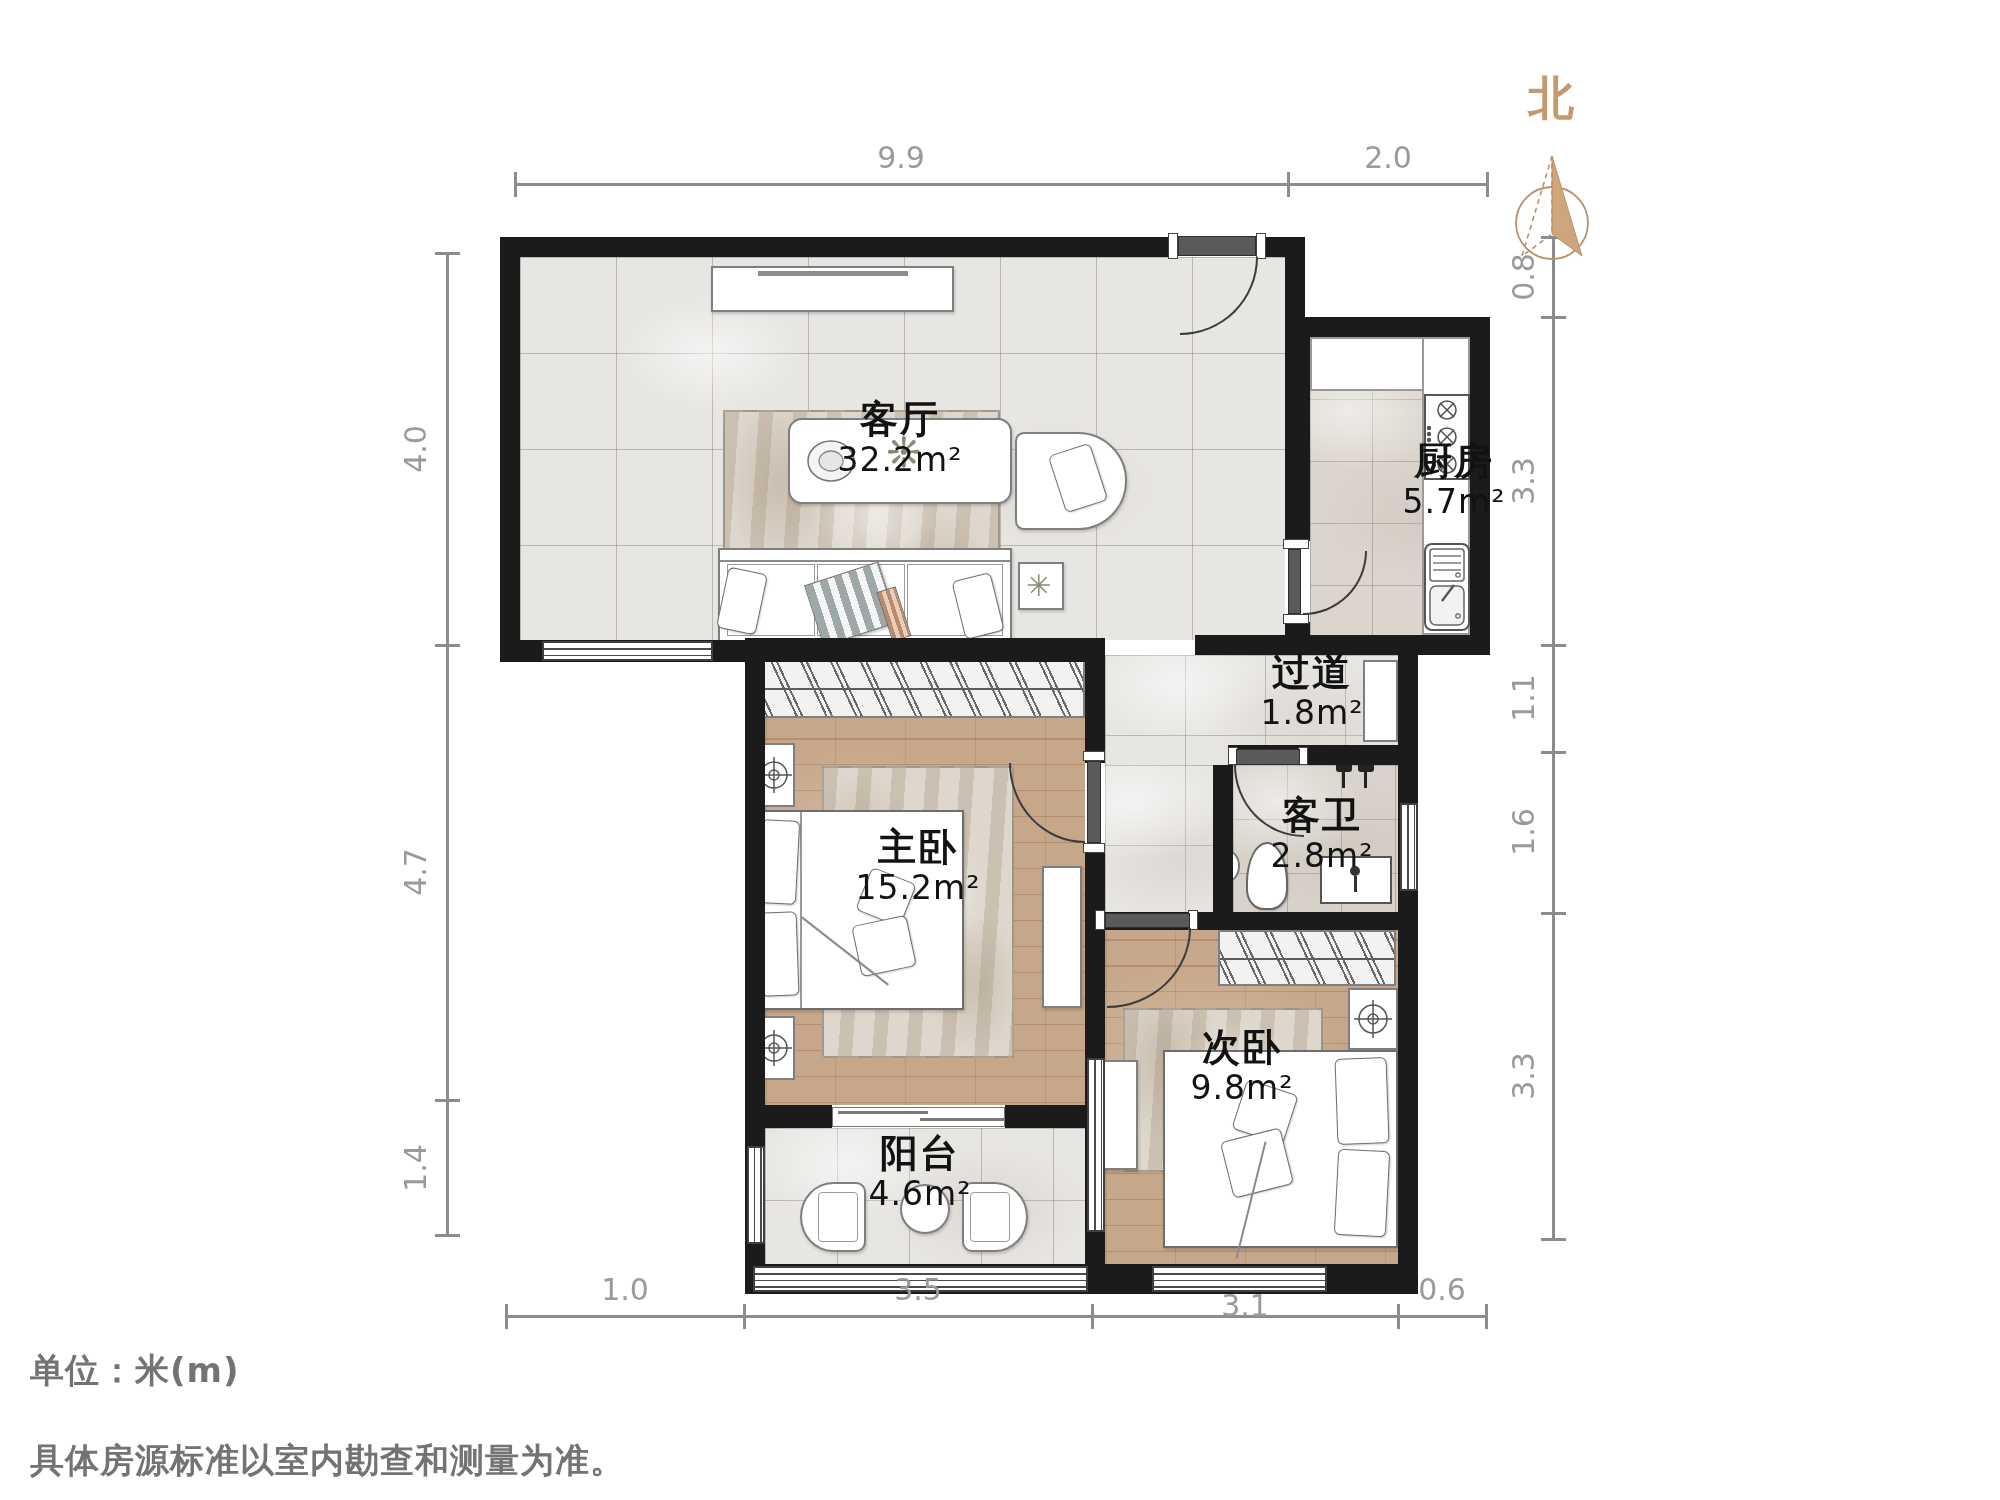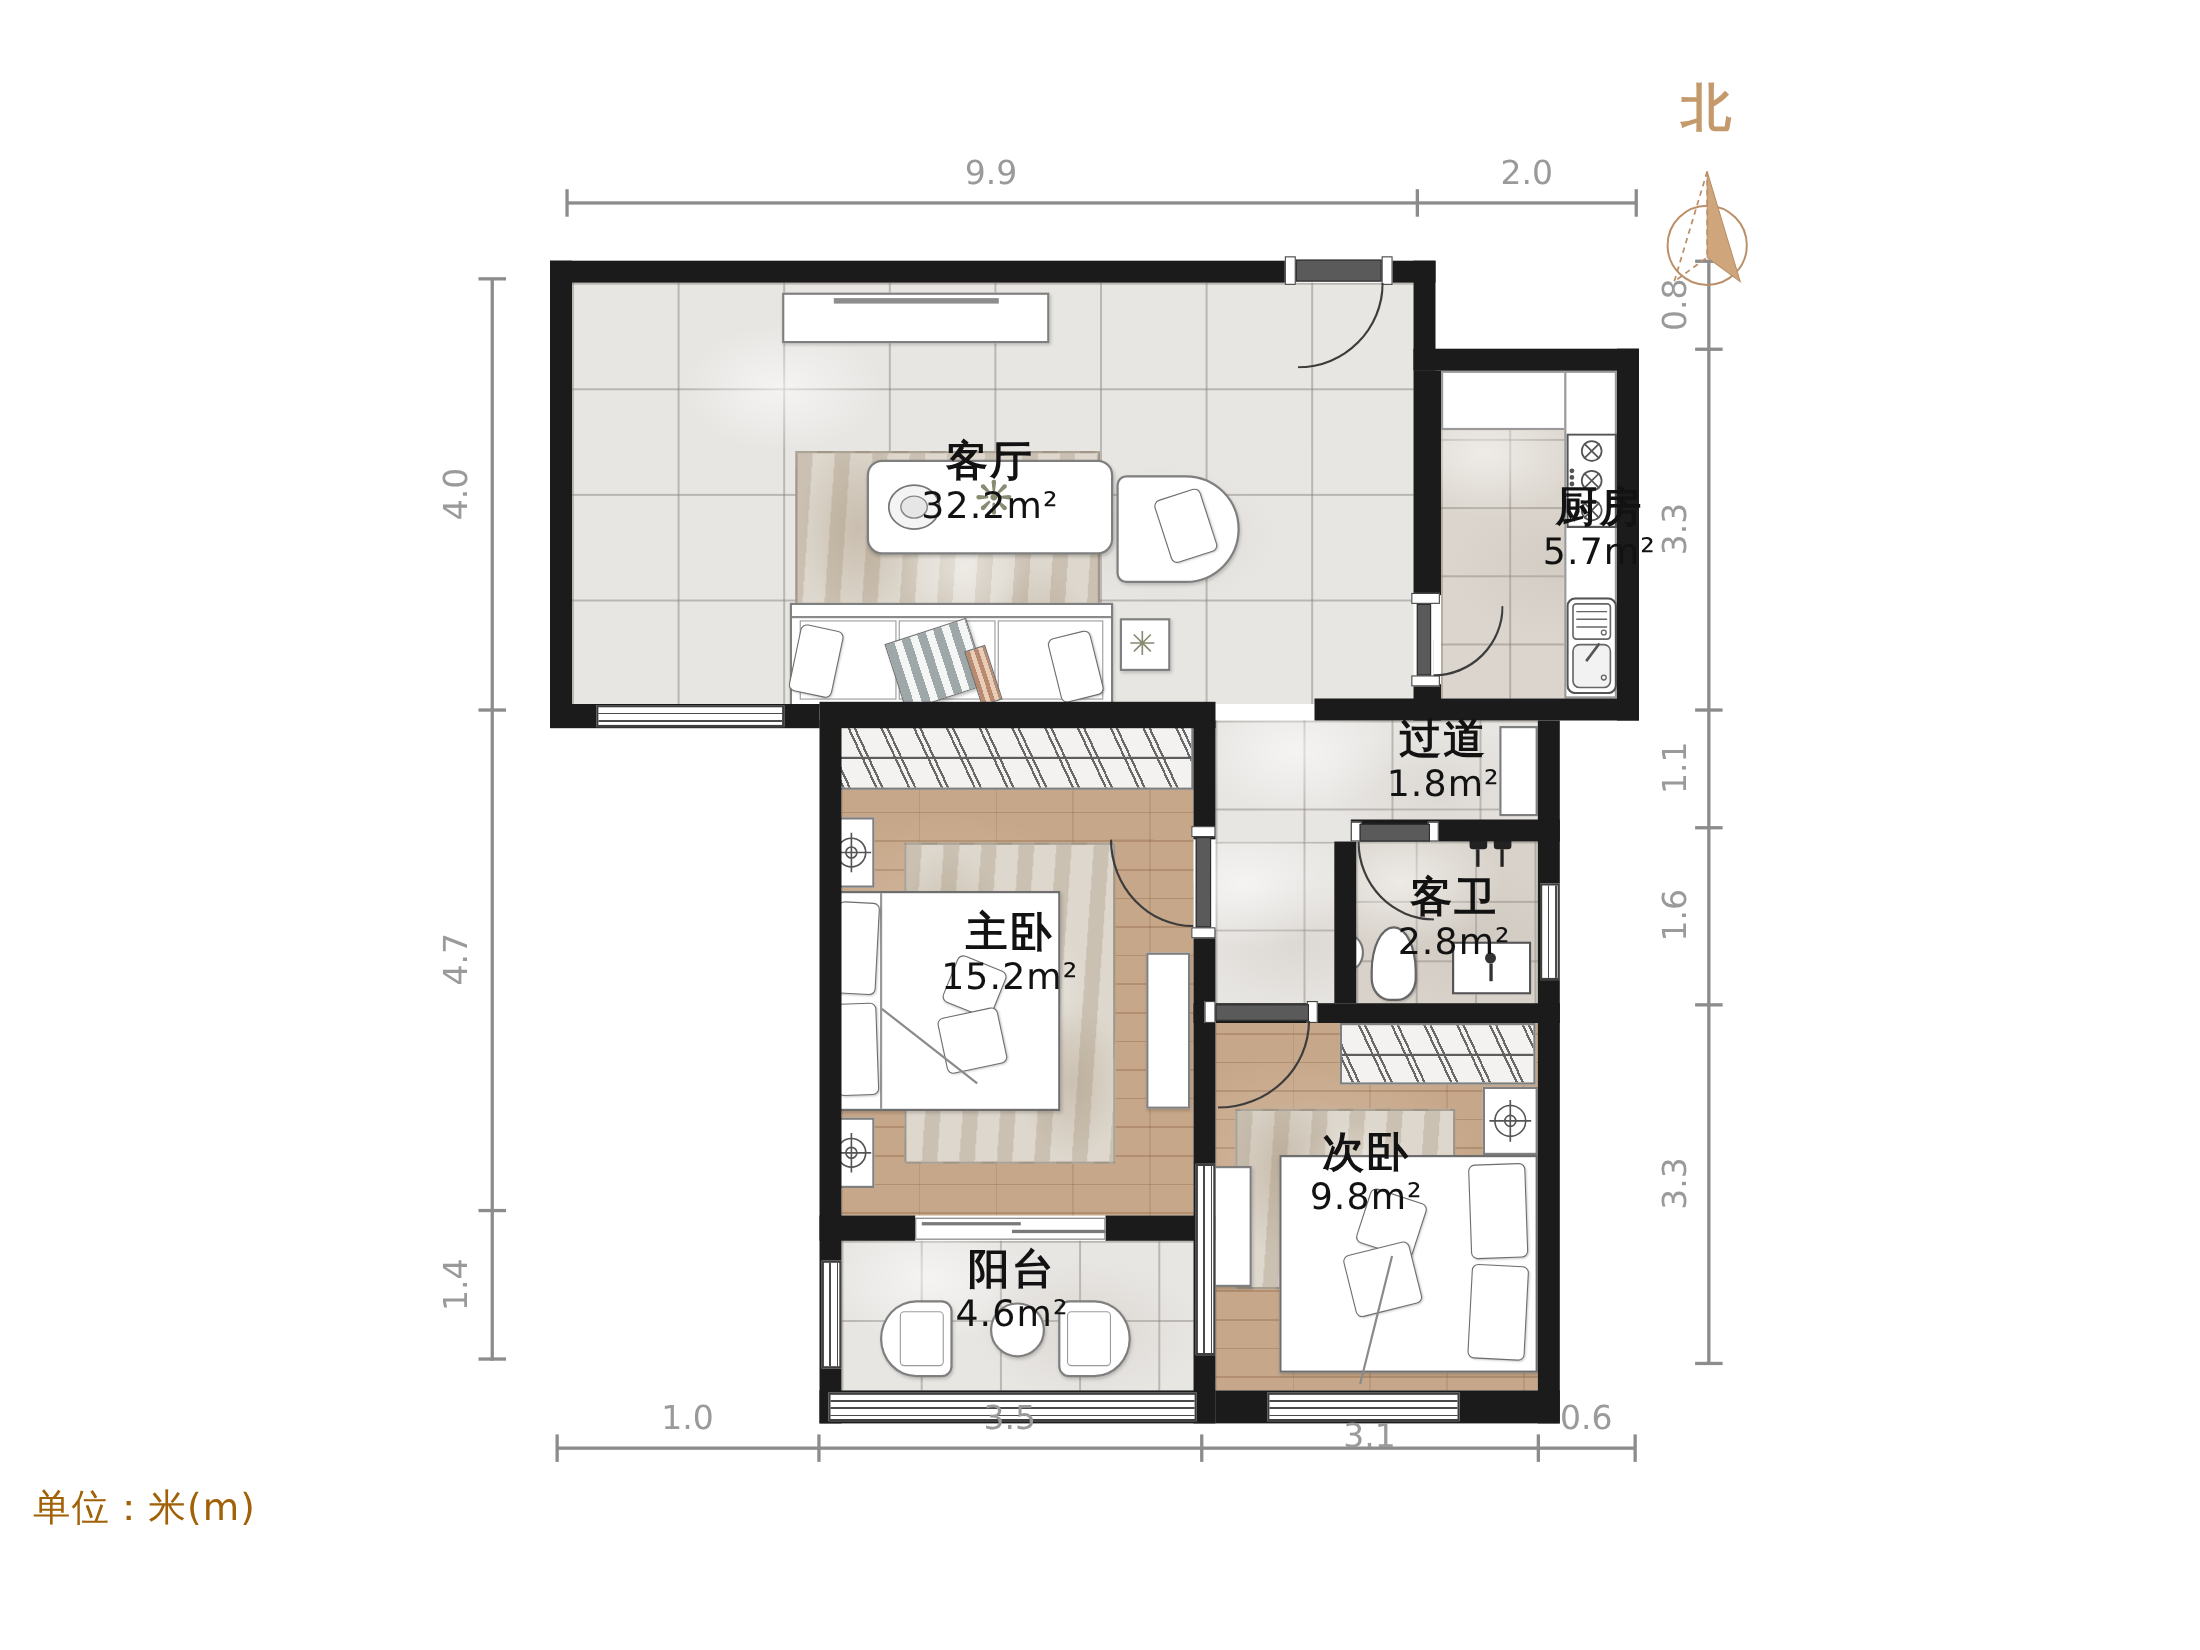--- a/index.html
+++ b/index.html
@@ -46,21 +46,21 @@
   
   .room-label{position:absolute;transform:translateX(-50%);text-align:center;color:#121212;white-space:nowrap;}
   .room-label .rname{display:block;font-size:38px;font-weight:700;letter-spacing:2px;line-height:1.05;}
   .room-label .rarea{display:block;font-size:33px;font-weight:500;letter-spacing:1px;}
   
   .dimline{position:absolute;background:#8c8c8c;}
   .tick{position:absolute;background:#8c8c8c;}
   .dimtxt{position:absolute;color:#9a9a9a;font-size:30px;white-space:nowrap;transform:translateX(-50%);}
   .dimtxt.rot{transform:translate(-50%,-50%) rotate(-90deg);}
   .north{position:absolute;color:#c49a6c;font-size:46px;font-weight:600;}
-  .footer-line{position:absolute;color:#a16207;font-size:34px;font-weight:400;letter-spacing:1px;white-space:nowrap;}
+  .footer-line{position:absolute;color:#737373;font-size:34px;font-weight:700;letter-spacing:1px;white-space:nowrap;}
   .glyph{position:absolute;color:#878c72;}
   .lampbox{position:absolute;background:#fff;border:2px solid #7f7f7f;}
   svg{display:block;}
 </style>
 </head>
 <body>
 
 <div id="plan">
 
   <div class="tile-light" style="left:520px;top:257px;width:765px;height:383px;"></div>
@@ -336,14 +336,15 @@
   <span class="north" style="left:1528px;top:68px;">北</span>
   <div class="abs" style="left:1502px;top:128px;">
     <svg width="100" height="150" viewBox="0 0 100 150">
       <circle cx="50" cy="95" r="36" fill="none" stroke="#bb9068" stroke-width="1.8"></circle>
       <polygon points="50,28 80,128 50,106" fill="#cfa67b" stroke="#bb9068" stroke-width="1"></polygon>
       <polygon points="50,28 20,128 50,106" fill="none" stroke="#bb9068" stroke-width="1.6" stroke-dasharray="5 4"></polygon>
     </svg>
   </div>
 
   <span class="footer-line" style="left:30px;top:1348px;">单位：米(m)</span>
+  <span class="footer-line" style="left:30px;top:1438px;">具体房源标准以室内勘查和测量为准。</span>
 
 </div>
 
 </body></html>

